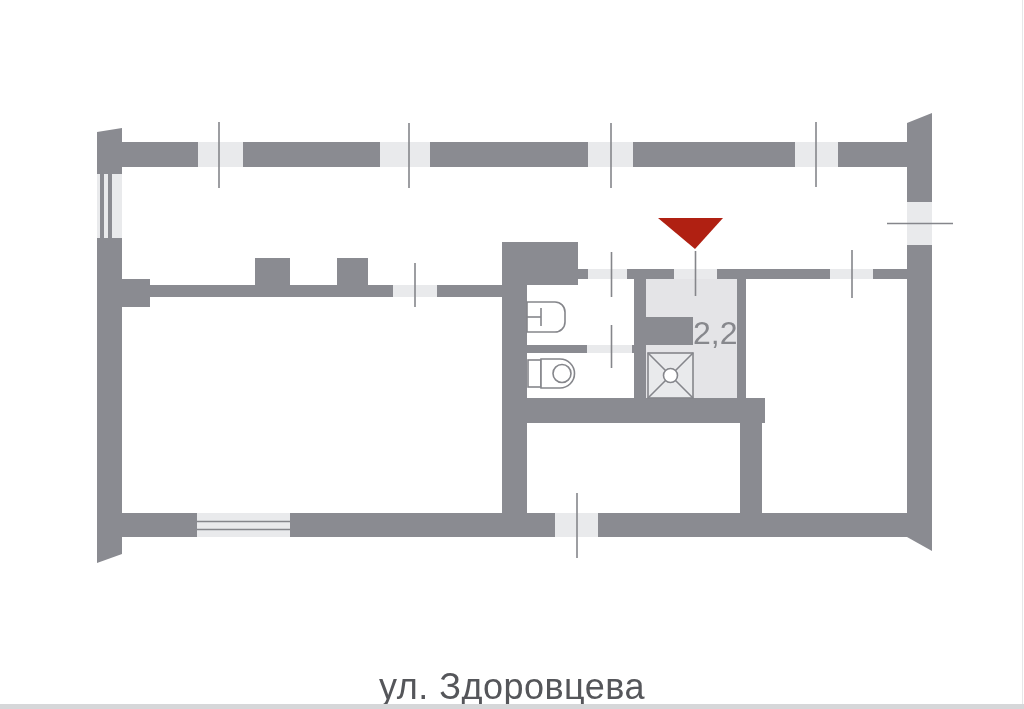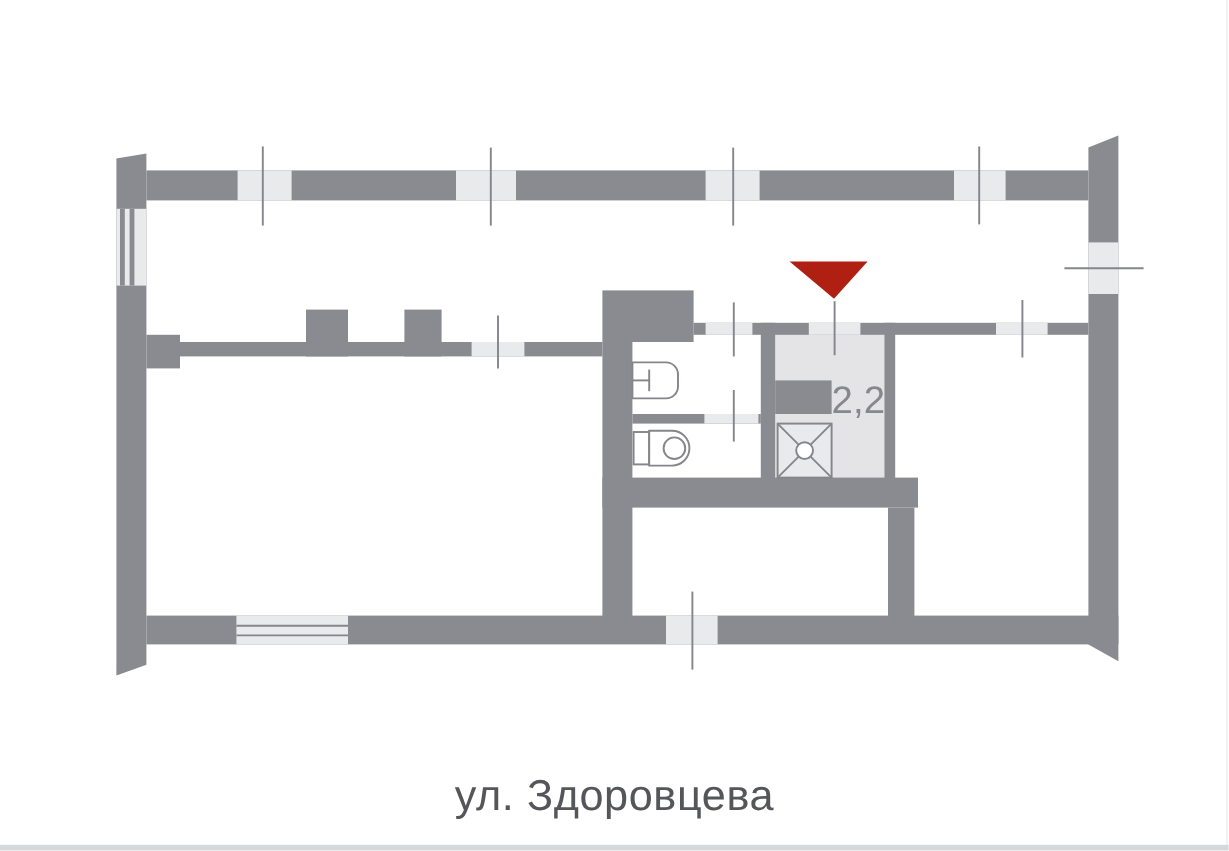--- a/index.html
+++ b/index.html
@@ -18,21 +18,21 @@
   .fixture{fill:var(--fixture_fill,#fff);stroke:var(--line,#85868b);stroke-width:1.6;}
   .fixline{stroke:var(--line,#85868b);stroke-width:1.6;fill:none;}
   .trayfill{fill:var(--opening,#e9eaec);stroke:var(--line,#85868b);stroke-width:1.6;}
   .marker{fill:var(--marker,#b02012);}
   .arealabel{
     fill:var(--area_label,#87888d);
     font-family:"Liberation Sans",sans-serif;
     font-size:32px;
   }
   .caption{
-    position:absolute;left:0;right:0;top:642px;
+    position:absolute;left:0;right:0;top:666px;
     text-align:center;
     font-size:36px;line-height:42px;
     color:var(--caption,#55565a);
     letter-spacing:0.5px;
   }
   .edge-bottom{
     position:absolute;left:0;right:0;bottom:0;height:5px;
     background:var(--edge,#d6d7d9);
   }
   .edge-right{

